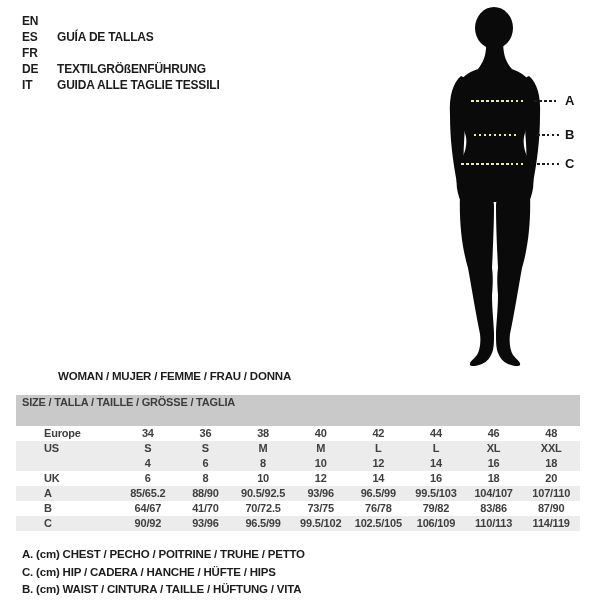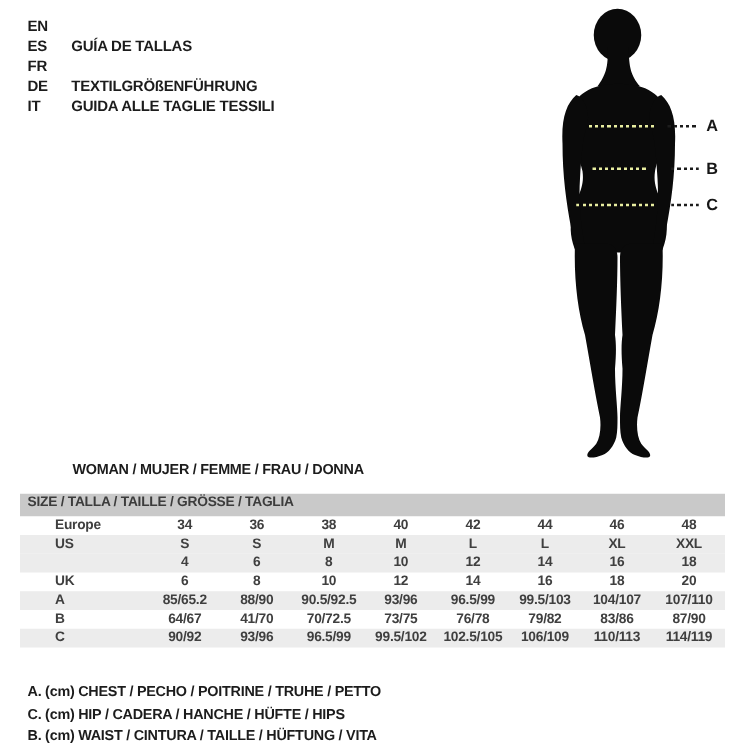--- a/index.html
+++ b/index.html
@@ -17,21 +17,21 @@
   .figure svg{display:block;width:140px;height:380px;}
   .mline{position:absolute;height:2px;}
   .dash-y{background:repeating-linear-gradient(90deg,#e8eda0 0 2.5px,rgba(0,0,0,0) 2.5px 5px);}
   .dash-k{background:repeating-linear-gradient(90deg,#1c1c1c 0 2.5px,rgba(0,0,0,0) 2.5px 5px);}
   .mlabel{position:absolute;font-size:13px;font-weight:bold;color:#161616;line-height:14px;}
   
   .section-title{position:absolute;left:22px;top:370px;font-size:11.5px;
     font-weight:bold;letter-spacing:-0.2px;color:#1c1c1c;margin-left:36px;}
   
   .size-table{position:absolute;left:16px;top:395px;width:564px;font-weight:bold;letter-spacing:-0.2px;}
-  .thead{height:18px;line-height:14px;background:#c9c9c9;color:#3c3c3c;
+  .thead{height:31px;line-height:14px;background:#c9c9c9;color:#3c3c3c;
     font-size:11px;padding-left:6px;}
   .trow{display:flex;height:15px;line-height:15px;font-size:11px;color:#3f3f3f;}
   .trow.shaded{background:#ececec;}
   .tlabel{flex:0 0 81px;width:81px;padding-left:6px;box-sizing:border-box;text-align:left;margin-left:22px;}
   .tcell{flex:1 1 0;text-align:center;}
   
   .legend{position:absolute;left:22px;top:546px;}
   .legend-row{height:17.5px;line-height:17.5px;font-size:11.5px;font-weight:bold;
     letter-spacing:-0.2px;color:#1c1c1c;}
 </style>

